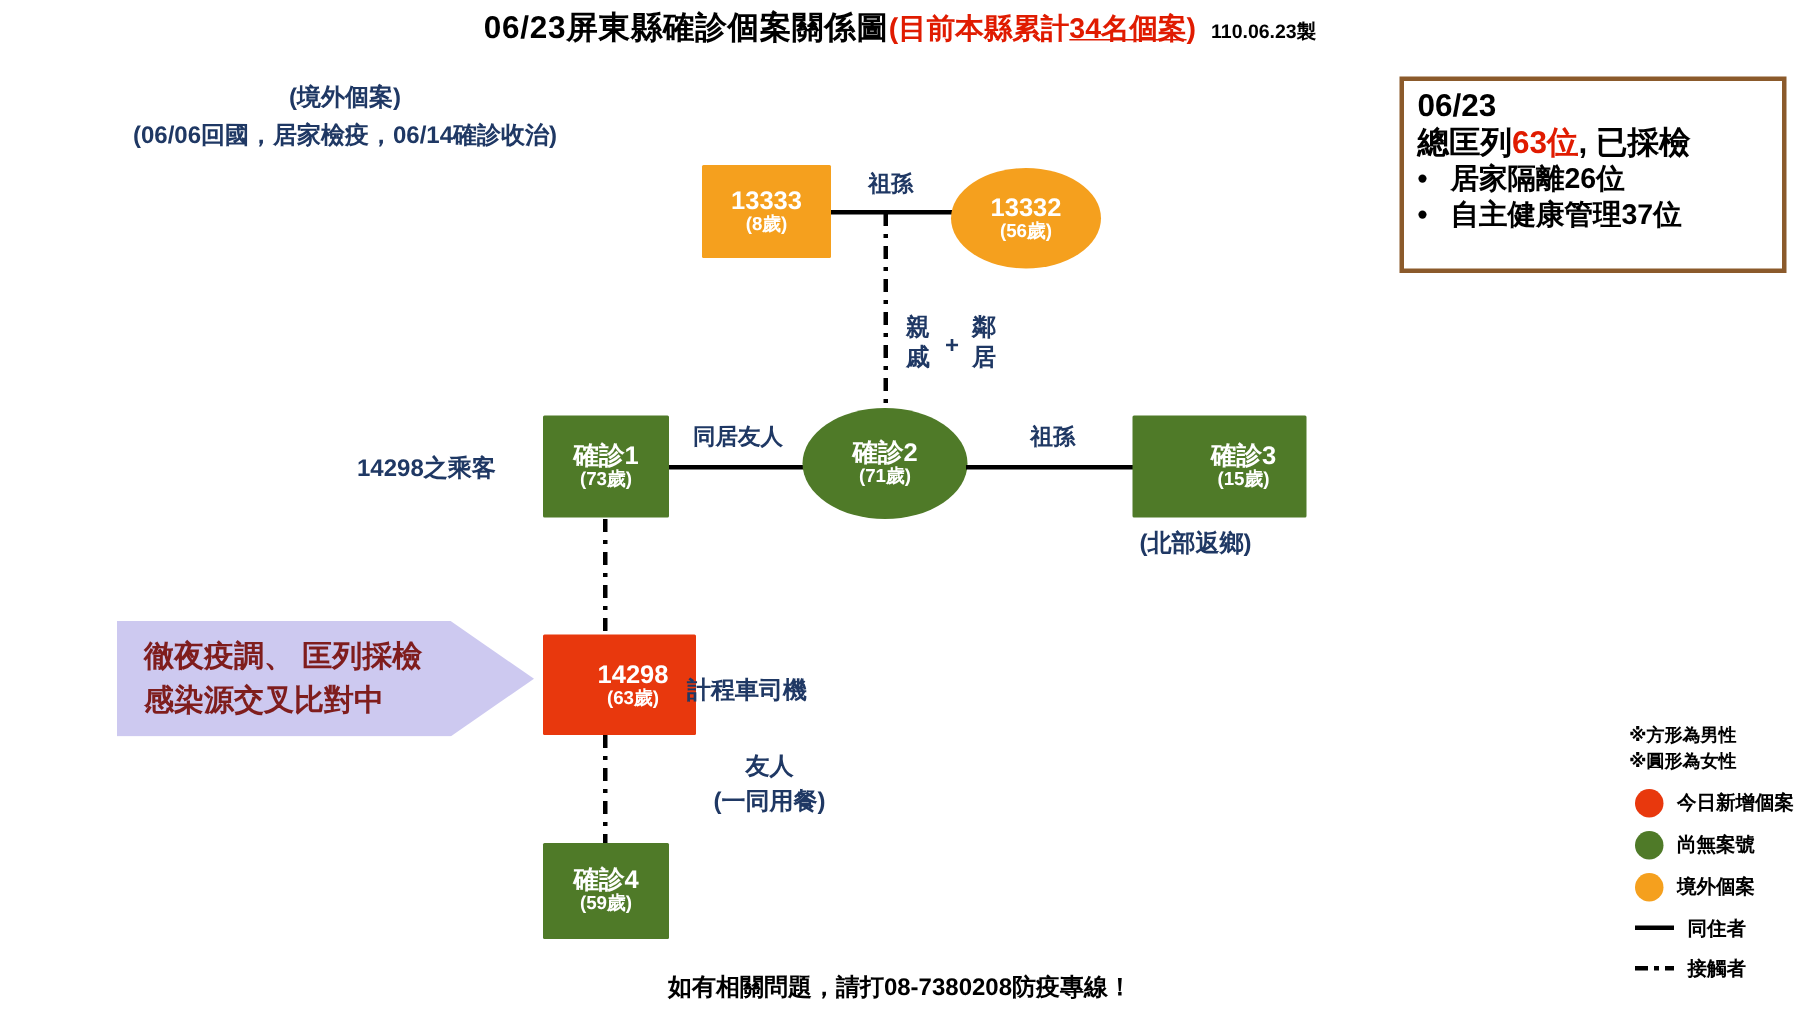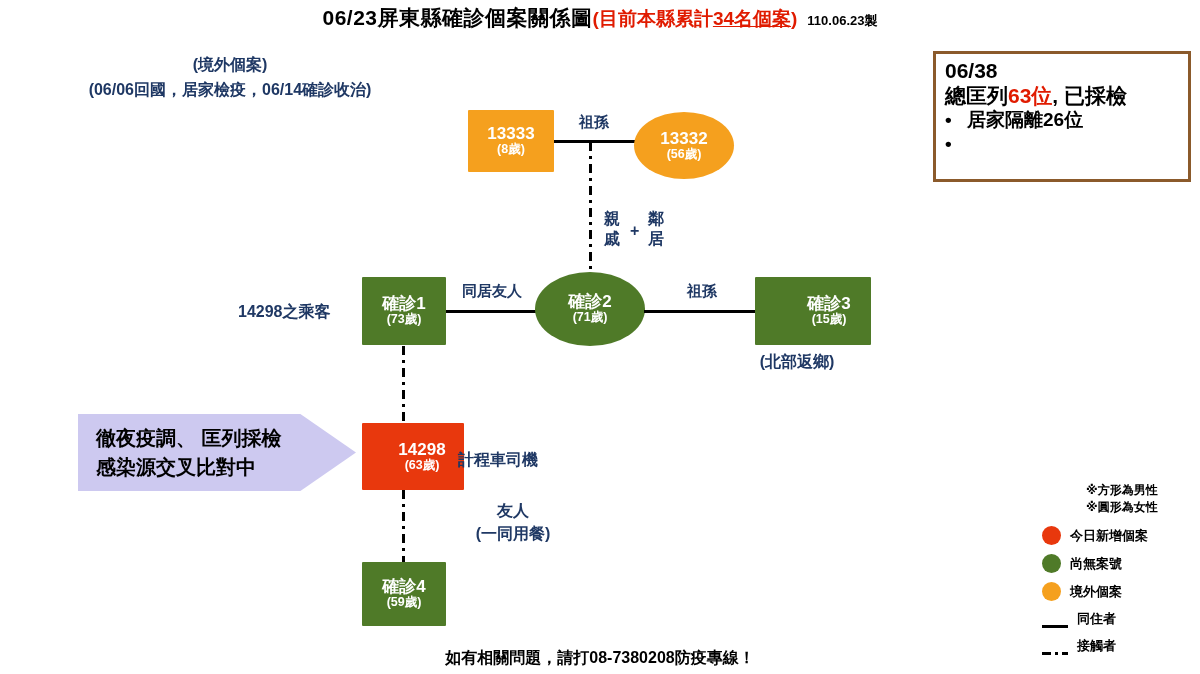--- a/index.html
+++ b/index.html
@@ -54,26 +54,26 @@
   .info-li .bullet{width:22px;display:inline-block;}
 
   
   #arrow-banner{
     left:78px;top:414px;width:278px;height:77px;
     background:#CDC9F0;
     clip-path:polygon(0 0, 80% 0, 100% 50%, 80% 100%, 0 100%);
     display:flex;flex-direction:column;align-items:flex-start;justify-content:center;
     padding-left:18px;box-sizing:border-box;
   }
-  #arrow-banner div{font-size:20px;font-weight:bold;color:#000000;line-height:1.45;white-space:nowrap;}
+  #arrow-banner div{font-size:20px;font-weight:bold;color:#7f1d1d;line-height:1.45;white-space:nowrap;}
 
   
   #legend{left:1042px;top:482px;width:150px;}
   .lg-note{font-size:12px;font-weight:bold;color:#000;line-height:1.45;white-space:nowrap;margin-left:44px;}
-  .lg-row{display:flex;align-items:flex-end;margin-top:9px;white-space:nowrap;}
+  .lg-row{display:flex;align-items:center;margin-top:9px;white-space:nowrap;margin-left:48px;}
   .lg-dot{width:19px;height:19px;border-radius:50%;margin-right:9px;flex:none;}
   .lg-label{font-size:13px;font-weight:bold;color:#000;}
   .lg-line-solid{width:26px;height:3px;background:#000;margin-right:9px;flex:none;}
   .lg-line-dash{width:26px;height:3px;margin-right:9px;flex:none;
     background-image:linear-gradient(to right,#000 0 9px,transparent 9px 13px,#000 13px 16px,transparent 16px 20px,#000 20px 23px);
   }
 
   
   #footer{left:0;top:648px;width:1200px;text-align:center;font-size:16px;font-weight:bold;color:#000;}
 </style>
@@ -153,28 +153,29 @@
 
 <div class="abs note" style="left:463px;top:501px;width:100px;font-size:16px;">友人</div>
 <div class="abs note" style="left:448px;top:524px;width:130px;font-size:16px;">(一同用餐)</div>
 
 <div class="abs node sq green" style="left:362px;top:562px;width:84px;height:64px;">
   <span class="nid">確診4</span>
   <span class="nage">(59歲)</span>
 </div>
 
 <div class="abs" id="info-box">
-  <div id="info-date">06/38</div>
+  <div id="info-date">06/23</div>
   <div id="info-total"><span>總匡列</span><span class="hl">63位</span><span>, 已採檢</span></div>
   <div class="info-li">
     <span class="bullet">•</span>
     <span>居家隔離26位</span>
   </div>
   <div class="info-li">
     <span class="bullet">•</span>
+    <span>自主健康管理37位</span>
   </div>
 </div>
 
 <div class="abs" id="legend">
   <div class="lg-note">※方形為男性</div>
   <div class="lg-note">※圓形為女性</div>
 
   <div class="lg-row">
     <span class="lg-dot" style="background:#E8380D;"></span>
     <span class="lg-label">今日新增個案</span>

